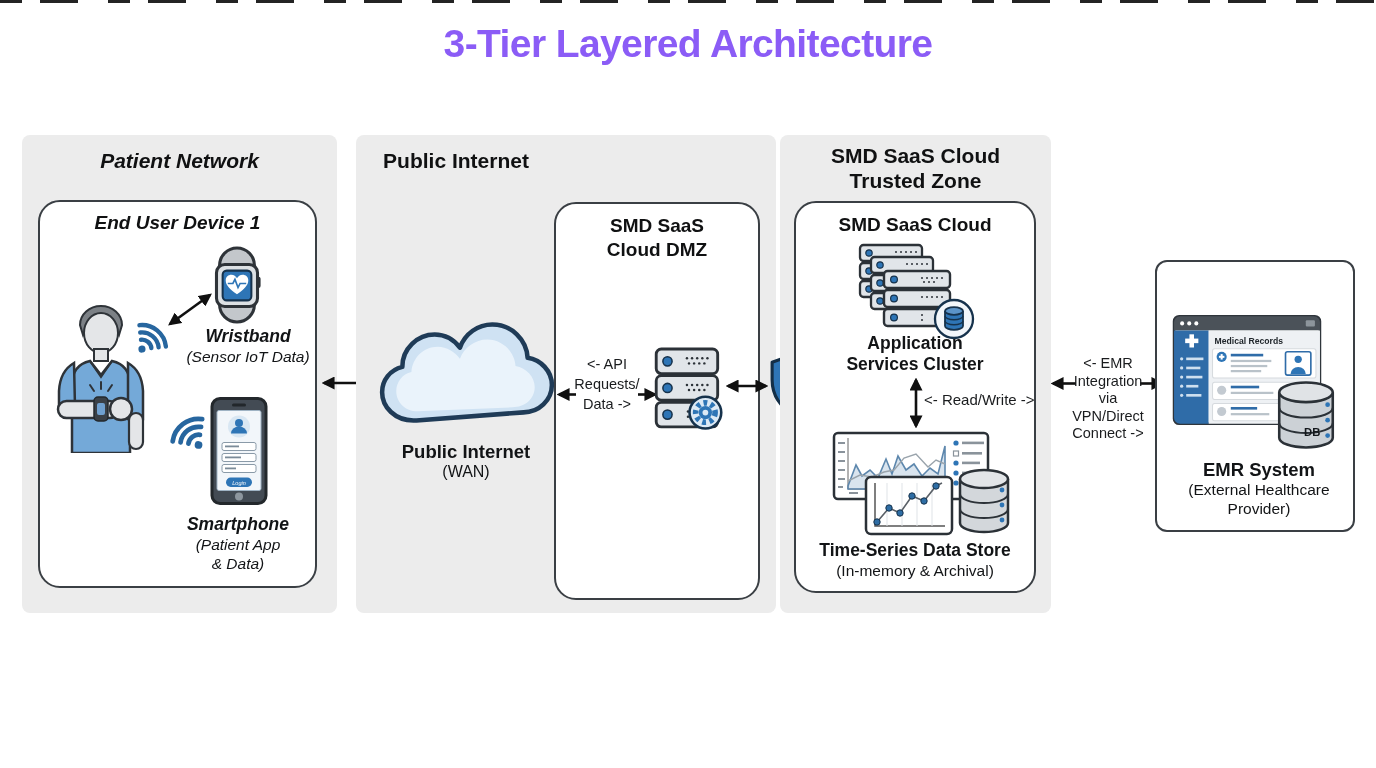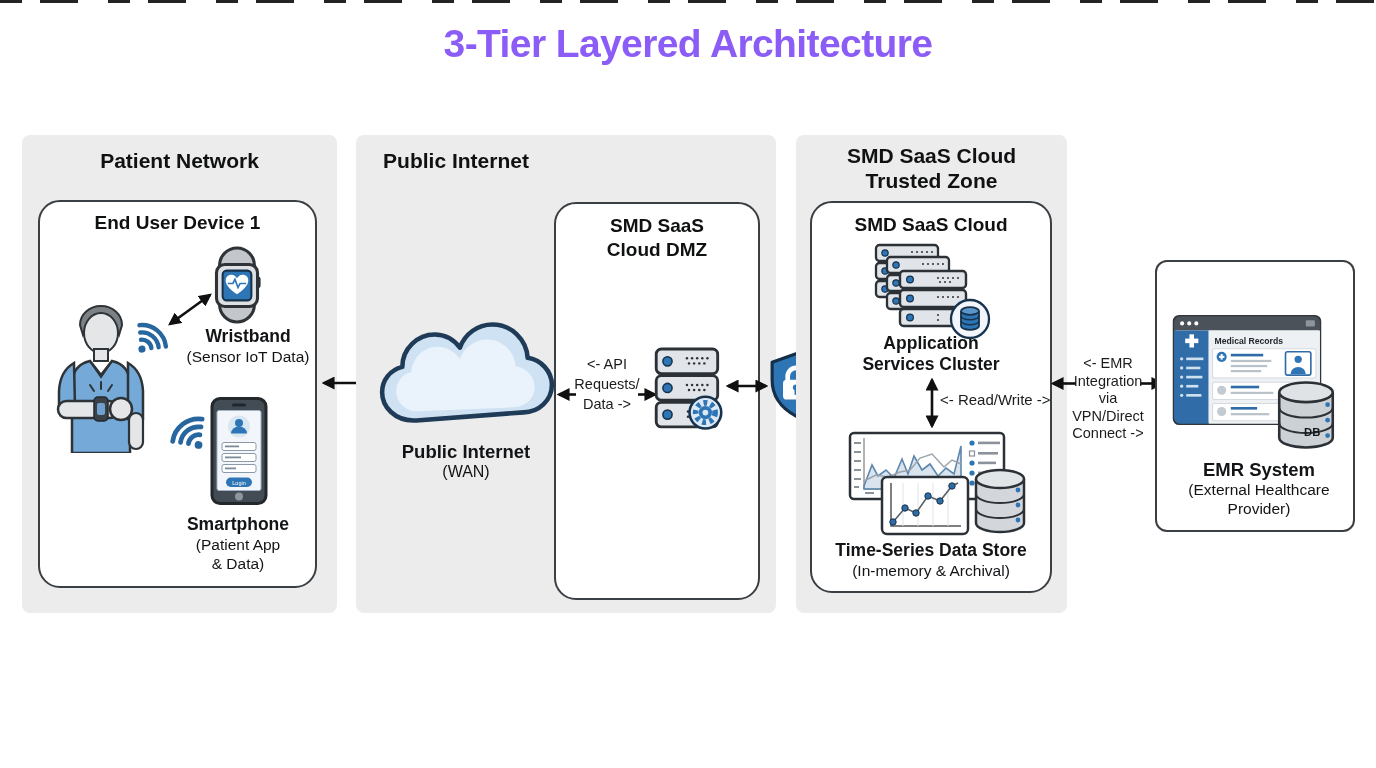--- a/index.html
+++ b/index.html
@@ -34,21 +34,21 @@
       <marker id="ah" viewBox="0 0 8 8" refX="6.5" refY="4" markerWidth="5" markerHeight="5" orient="auto-start-reverse">
         <path d="M0 0 L8 4 L0 8 Z" fill="#101010"></path>
       </marker>
     </defs>
   </svg>
 
   <div class="top-artifact"></div>
 
   <div class="main-title">3-Tier Layered Architecture</div>
 
-  <div class="panel" style="left:22px;width:315px;">
+  <div class="panel" style="left:22px;width:315px;font-style:italic;">
     <div class="panel-title" style="top:13px;">Patient Network</div>
 
     <div class="inner" style="left:16px;top:65px;width:275px;height:384px;">
       <div class="inner-title" style="top:9px;">End User Device 1</div>
 
       <svg class="abs" style="left:10px;top:99px;" width="100" height="152" viewBox="0 0 100 152">
         <path d="M30 24 a21 19 0 0 1 42 0 l-3 10 a19 14 0 0 0 -36 0 z" fill="#7c8186" stroke="#2e3338" stroke-width="2"></path>
         <ellipse cx="51" cy="32" rx="17" ry="20" fill="#e4e6e8" stroke="#2e3338" stroke-width="2"></ellipse>
         <rect x="44" y="48" width="14" height="12" fill="#e4e6e8" stroke="#2e3338" stroke-width="2"></rect>
         <path d="M22 152 L22 84 Q22 64 40 60 L51 74 L62 60 Q80 64 80 84 L80 152 Z" fill="#74a9d8" stroke="#2e3338" stroke-width="2.5"></path>
@@ -213,21 +213,21 @@
   </svg>
 
   <svg class="abs" style="left:769px;top:351px;" width="54" height="68" viewBox="0 0 52 64">
     <path d="M26 2 L49 10 V27 C49 44 39 55 26 62 C13 55 3 44 3 27 V10 Z" fill="#2e75b6" stroke="#142f47" stroke-width="3" stroke-linejoin="round"></path>
     <path d="M18 29 v-5.5 a8 8 0 0 1 16 0 V29" stroke="#ffffff" stroke-width="4.5" fill="none"></path>
     <rect x="13.5" y="27" width="25" height="19" rx="3.5" fill="#ffffff"></rect>
     <circle cx="26" cy="34.5" r="3" fill="#2e75b6"></circle>
     <rect x="24.6" y="35" width="2.8" height="6.5" fill="#2e75b6"></rect>
   </svg>
 
-  <div class="panel" style="left:796px;width:271px;">
+  <div class="panel" style="left:780px;width:271px;">
     <div class="panel-title" style="top:8px;">SMD SaaS Cloud</div>
     <div class="panel-title" style="top:33px;">Trusted Zone</div>
 
     <div class="inner" style="left:14px;top:66px;width:238px;height:388px;">
       <div class="inner-title" style="top:10px;">SMD SaaS Cloud</div>
 
       <svg class="abs" style="left:62px;top:40px;" width="118" height="97" viewBox="0 0 118 97">
         <g>
           <g transform="translate(0,0)">
             <rect x="2" y="2" width="62" height="16" rx="3.5" fill="#e1e5e9" stroke="#2b3137" stroke-width="2.3"></rect>

